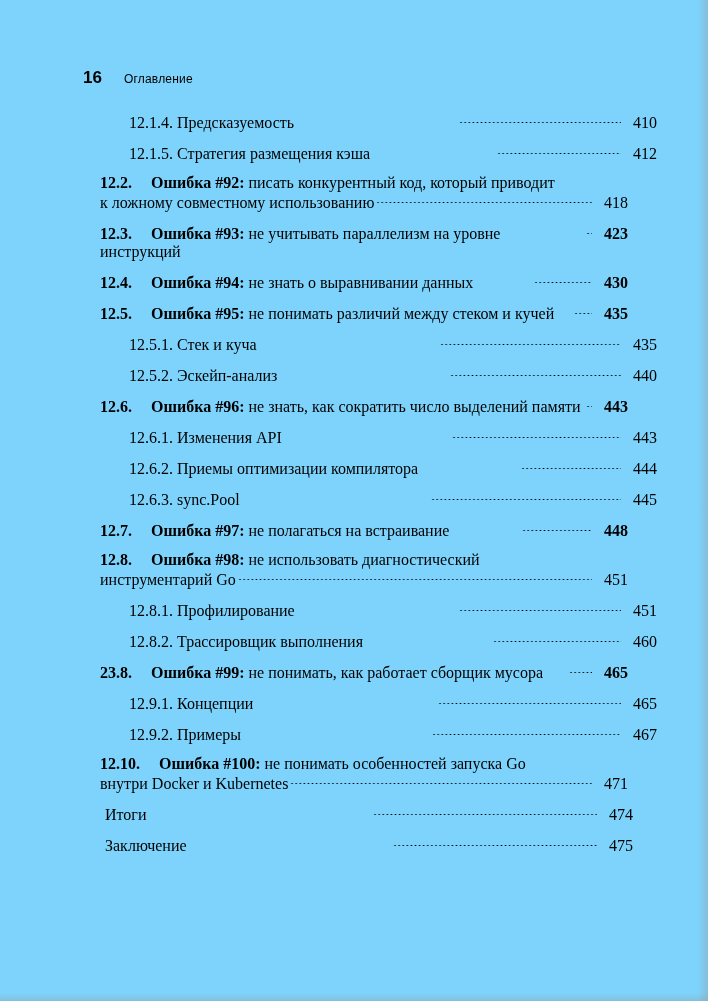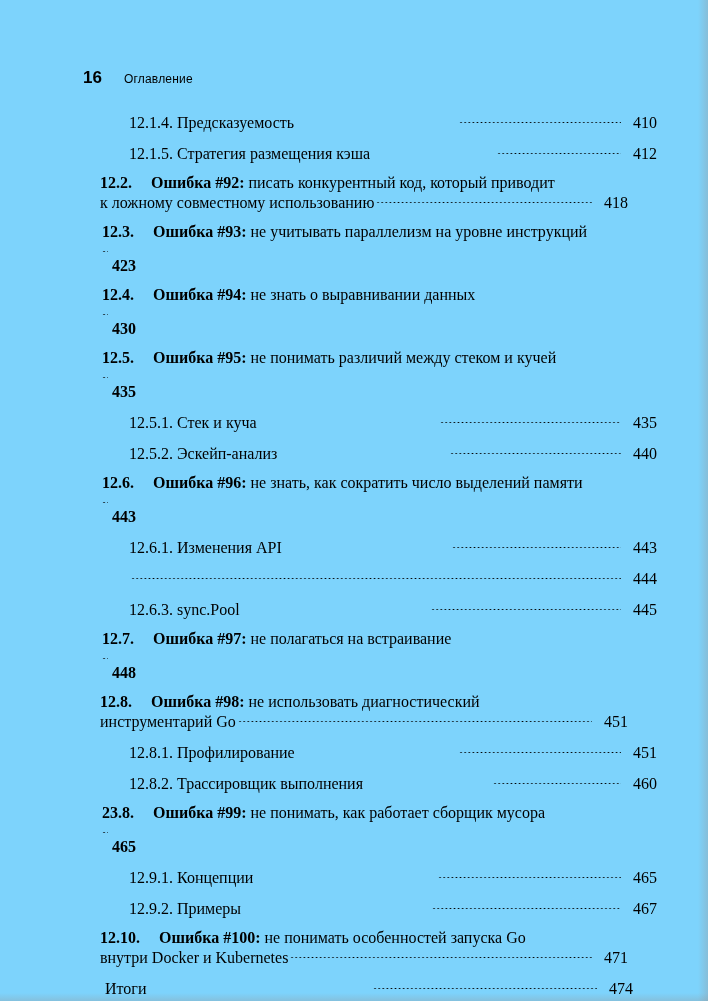--- a/index.html
+++ b/index.html
@@ -71,21 +71,21 @@
     width: 528px;
   }
 
   .entry {
     display: flex;
     align-items: baseline;
     width: 100%;
     margin-bottom: 11px;
   }
   .entry.lvl3 { padding-left: 29px; margin-bottom: 11px; }
-  .entry.lvl2 { padding-left: 0px; flex-direction: column; }
+  .entry.lvl2 { padding-left: 0px; }
   .entry.plain { padding-left: 5px; }
 
   .text-wrap {
     flex: 1 1 auto;
     position: relative;
     min-width: 0;
   }
   .title-text {
     display: inline;
   }
@@ -211,20 +211,21 @@
       <span class="page-no">443</span>
     </div>
 
     <div class="entry lvl3">
       <span class="text-wrap"><span class="num">12.6.1.</span> <span class="title-text">Изменения API</span></span>
       <span class="leader"></span>
       <span class="page-no">443</span>
     </div>
 
     <div class="entry lvl3">
+      <span class="text-wrap"><span class="num">12.6.2.</span> <span class="title-text">Приемы оптимизации компилятора</span></span>
       <span class="leader"></span>
       <span class="page-no">444</span>
     </div>
 
     <div class="entry lvl3">
       <span class="text-wrap"><span class="num">12.6.3.</span> <span class="title-text">sync.Pool</span></span>
       <span class="leader"></span>
       <span class="page-no">445</span>
     </div>
 

